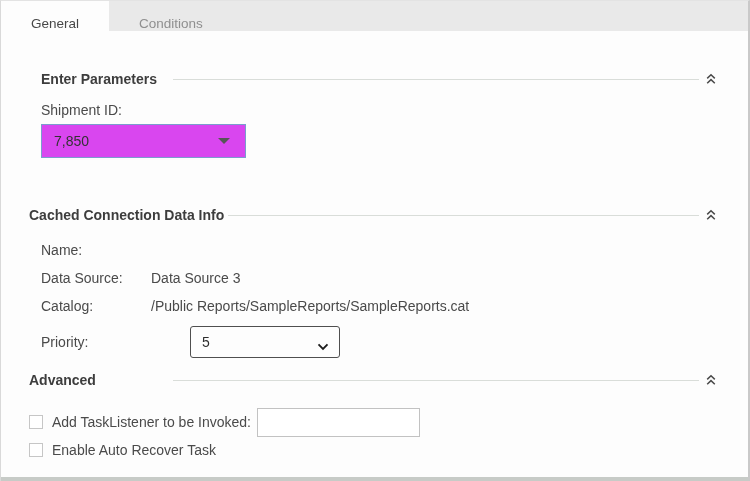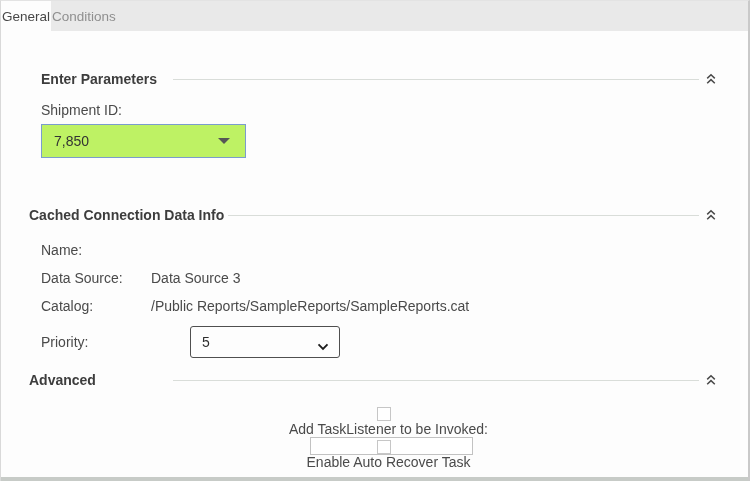--- a/index.html
+++ b/index.html
@@ -7,57 +7,57 @@
     position:relative;width:750px;height:481px;box-sizing:border-box;
     background:var(--window_bg,#fdfdfd);
     border-top:1px solid #e3e3e3;
     border-left:1px solid #d9d9d9;
     border-right:2px solid #c9c9c9;
     overflow:hidden;
     font-family:"Liberation Sans",sans-serif;
     font-size:14px;color:var(--text,#4a4a4a);
   }
   .tabbar{display:flex;height:30px;background:var(--tabbar_bg,#e9e9e9);}
-  .tab{display:flex;align-items:center;padding:0 1px;font-size:13.5px;
+  .tab{display:flex;align-items:flex-end;padding:0 30px;font-size:13.5px;
        color:var(--inactive_tab_text,#8f8f8f);cursor:default;}
   .tab.active{background:var(--window_bg,#fdfdfd);color:#474747;}
 
   .section-header{display:flex;align-items:center;height:20px;margin:0 31px 0 28px;}
   .section-title{font-weight:bold;font-size:14px;color:#3d3d3d;min-width:140px;
                  margin-right:4px;white-space:nowrap;}
   .section-line{flex:1;height:1px;background:var(--section_line,#d9ddd9);}
   .collapse{margin-left:6px;display:flex;flex:none;cursor:pointer;}
 
   .mt-ep{margin-top:38px;text-align:center;}
   .mt-cc{margin-top:47px;}
   .mt-adv{margin-top:12px;}
 
   .field-label{margin:12px 0 0 40px;line-height:18px;}
 
   .combo{position:relative;margin:5px 0 0 40px;width:205px;height:34px;
          box-sizing:border-box;border:1px solid var(--accent_border,#7b9cce);
-         background:#bef264;display:flex;align-items:center;padding-left:12px;
+         background:#d946ef;display:flex;align-items:center;padding-left:12px;
          color:#333;cursor:pointer;}
   .caret{position:absolute;right:15px;top:50%;margin-top:-3px;width:0;height:0;
          border-left:6.5px solid transparent;border-right:6.5px solid transparent;
          border-top:6px solid #565656;}
 
   .info-row{display:flex;margin:10px 0 0 40px;line-height:18px;}
   .info-row.first{margin-top:16px;}
   .info-label{width:110px;flex:none;}
   .info-value{white-space:nowrap;}
 
   .priority-row{display:flex;align-items:center;margin:11px 0 0 40px;gap:39px;}
   .select{position:relative;width:150px;height:32px;box-sizing:border-box;
           border:1px solid var(--select_border,#4f4f4f);border-radius:3px;
           background:var(--window_bg,#fdfdfd);display:flex;align-items:center;
           padding-left:11px;color:#2e2e2e;cursor:pointer;}
   .select .chev{position:absolute;right:10px;top:50%;margin-top:-4px;}
 
-  .check-row{display:flex;align-items:center;margin-left:28px;height:30px;flex-direction:column;}
+  .check-row{display:flex;align-items:center;margin-left:28px;height:30px;}
   .check-row.r1{margin-top:17px;}
   .check-row.r2{margin-top:3px;height:20px;}
   .checkbox{width:14px;height:14px;box-sizing:border-box;flex:none;
             border:1px solid var(--checkbox_border,#c6c6c6);background:#fff;
             margin-right:9px;cursor:pointer;}
   .check-label{white-space:nowrap;}
   .text-input{width:163px;height:29px;box-sizing:border-box;margin-left:6px;
               border:1px solid var(--input_border,#c2c2c2);background:#fff;
               font:inherit;color:#333;padding:0 6px;outline:none;}
 

